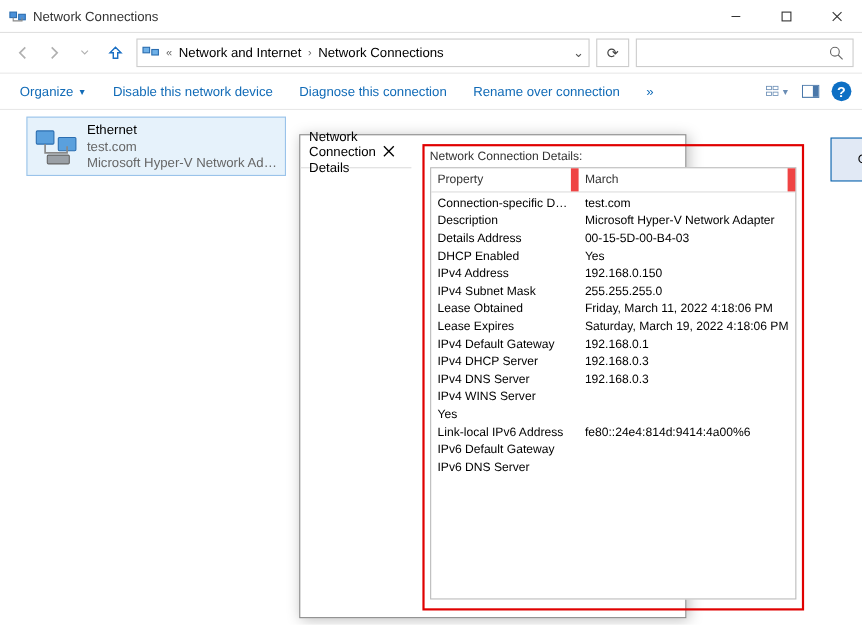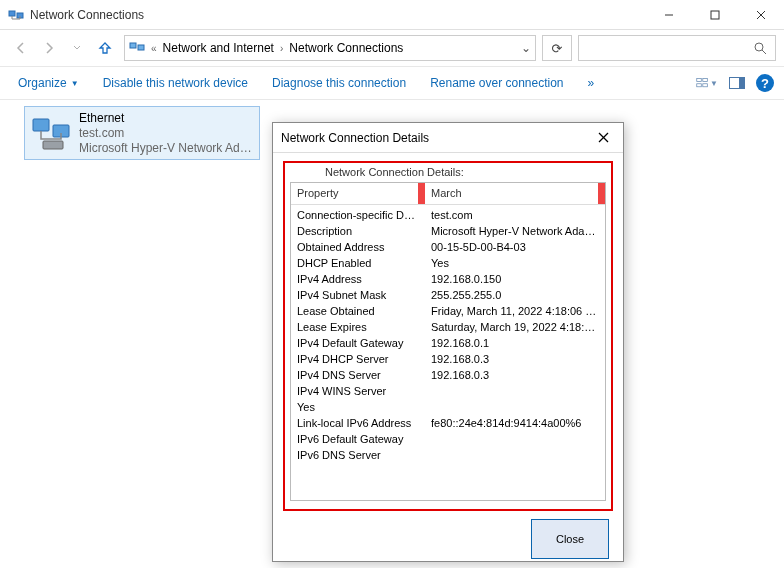--- a/index.html
+++ b/index.html
@@ -37,27 +37,27 @@
 
   
   .content { position: absolute; top: 100px; left: 0; right: 0; bottom: 0; }
   .item { position: absolute; left: 24px; top: 6px; width: 236px; height: 54px; border: 1px solid #9ac3ea; background: #e6f2fb; display: flex; align-items: flex-start; padding: 4px; gap: 6px; }
   .item .ic { width: 44px; height: 44px; }
   .item .txt { font-size: 12px; line-height: 15px; overflow: hidden; }
   .item .t1 { color: #000; }
   .item .t2, .item .t3 { color: #666; white-space: nowrap; overflow: hidden; text-overflow: ellipsis; max-width: 176px; }
 
   
-  .dialog { position: absolute; left: 272px; top: 122px; width: 352px; height: 440px; background: #fff; border: 1px solid #888; box-shadow: 2px 2px 12px rgba(0,0,0,0.25); display: flex; flex-direction: column; }
+  .dialog { position: absolute; left: 272px; top: 122px; width: 352px; height: 440px; background: #fff; border: 1px solid #888; box-shadow: 2px 2px 12px rgba(0,0,0,0.25); display: flex; }
   .dlg-title { height: 30px; display: flex; align-items: center; padding: 0 8px; font-size: 12px; border-bottom: 1px solid #ddd; }
   .dlg-title .t { flex: 1; }
   .dlg-close { width: 24px; height: 24px; display: flex; align-items: center; justify-content: center; }
   .dlg-body { flex: 1; padding: 8px 10px 6px 10px; display: flex; flex-direction: column; }
   .red-box { border: 2px solid #e00000; padding: 3px 5px 8px 5px; flex: 1; display: flex; flex-direction: column; }
-  .red-label { font-size: 11px; color: #333; margin-bottom: 4px; margin-left: 35px; }
+  .red-label { font-size: 11px; color: #333; margin-bottom: 4px; }
   .tbl-wrap { border: 1px solid #bbb; flex: 1; background: #fff; }
   .tbl-head { display: flex; height: 22px; border-bottom: 1px solid #ddd; }
   .tbl-head .c { font-size: 11px; color: #333; padding: 4px 6px 0 6px; border-right: 7px solid #ef4444; }
   .c1 { width: 134px; } .c2 { flex: 1; }
   .tbl-rows { padding: 2px 0; }
   .row { display: flex; font-size: 11px; line-height: 16px; }
   .row .c { padding: 0 6px; white-space: nowrap; overflow: hidden; text-overflow: ellipsis; }
   .dlg-footer { height: 44px; display: flex; align-items: center; justify-content: flex-end; padding: 0 14px; }
   .close-btn { width: 78px; height: 40px; border: 1px solid #0a64ad; background: #e1e9f5; font-size: 11px; display: flex; align-items: center; justify-content: center; }
 
@@ -211,21 +211,21 @@
         <div class="tbl-rows" id="rows">
             <div class="row">
               <div class="c c1">Connection-specific DN...</div>
               <div class="c c2">test.com</div>
             </div>
             <div class="row">
               <div class="c c1">Description</div>
               <div class="c c2">Microsoft Hyper-V Network Adapter</div>
             </div>
             <div class="row">
-              <div class="c c1">Obtained Address</div>
+              <div class="c c1">Details Address</div>
               <div class="c c2">00-15-5D-00-B4-03</div>
             </div>
             <div class="row">
               <div class="c c1">DHCP Enabled</div>
               <div class="c c2">Yes</div>
             </div>
             <div class="row">
               <div class="c c1">IPv4 Address</div>
               <div class="c c2">192.168.0.150</div>
             </div>

